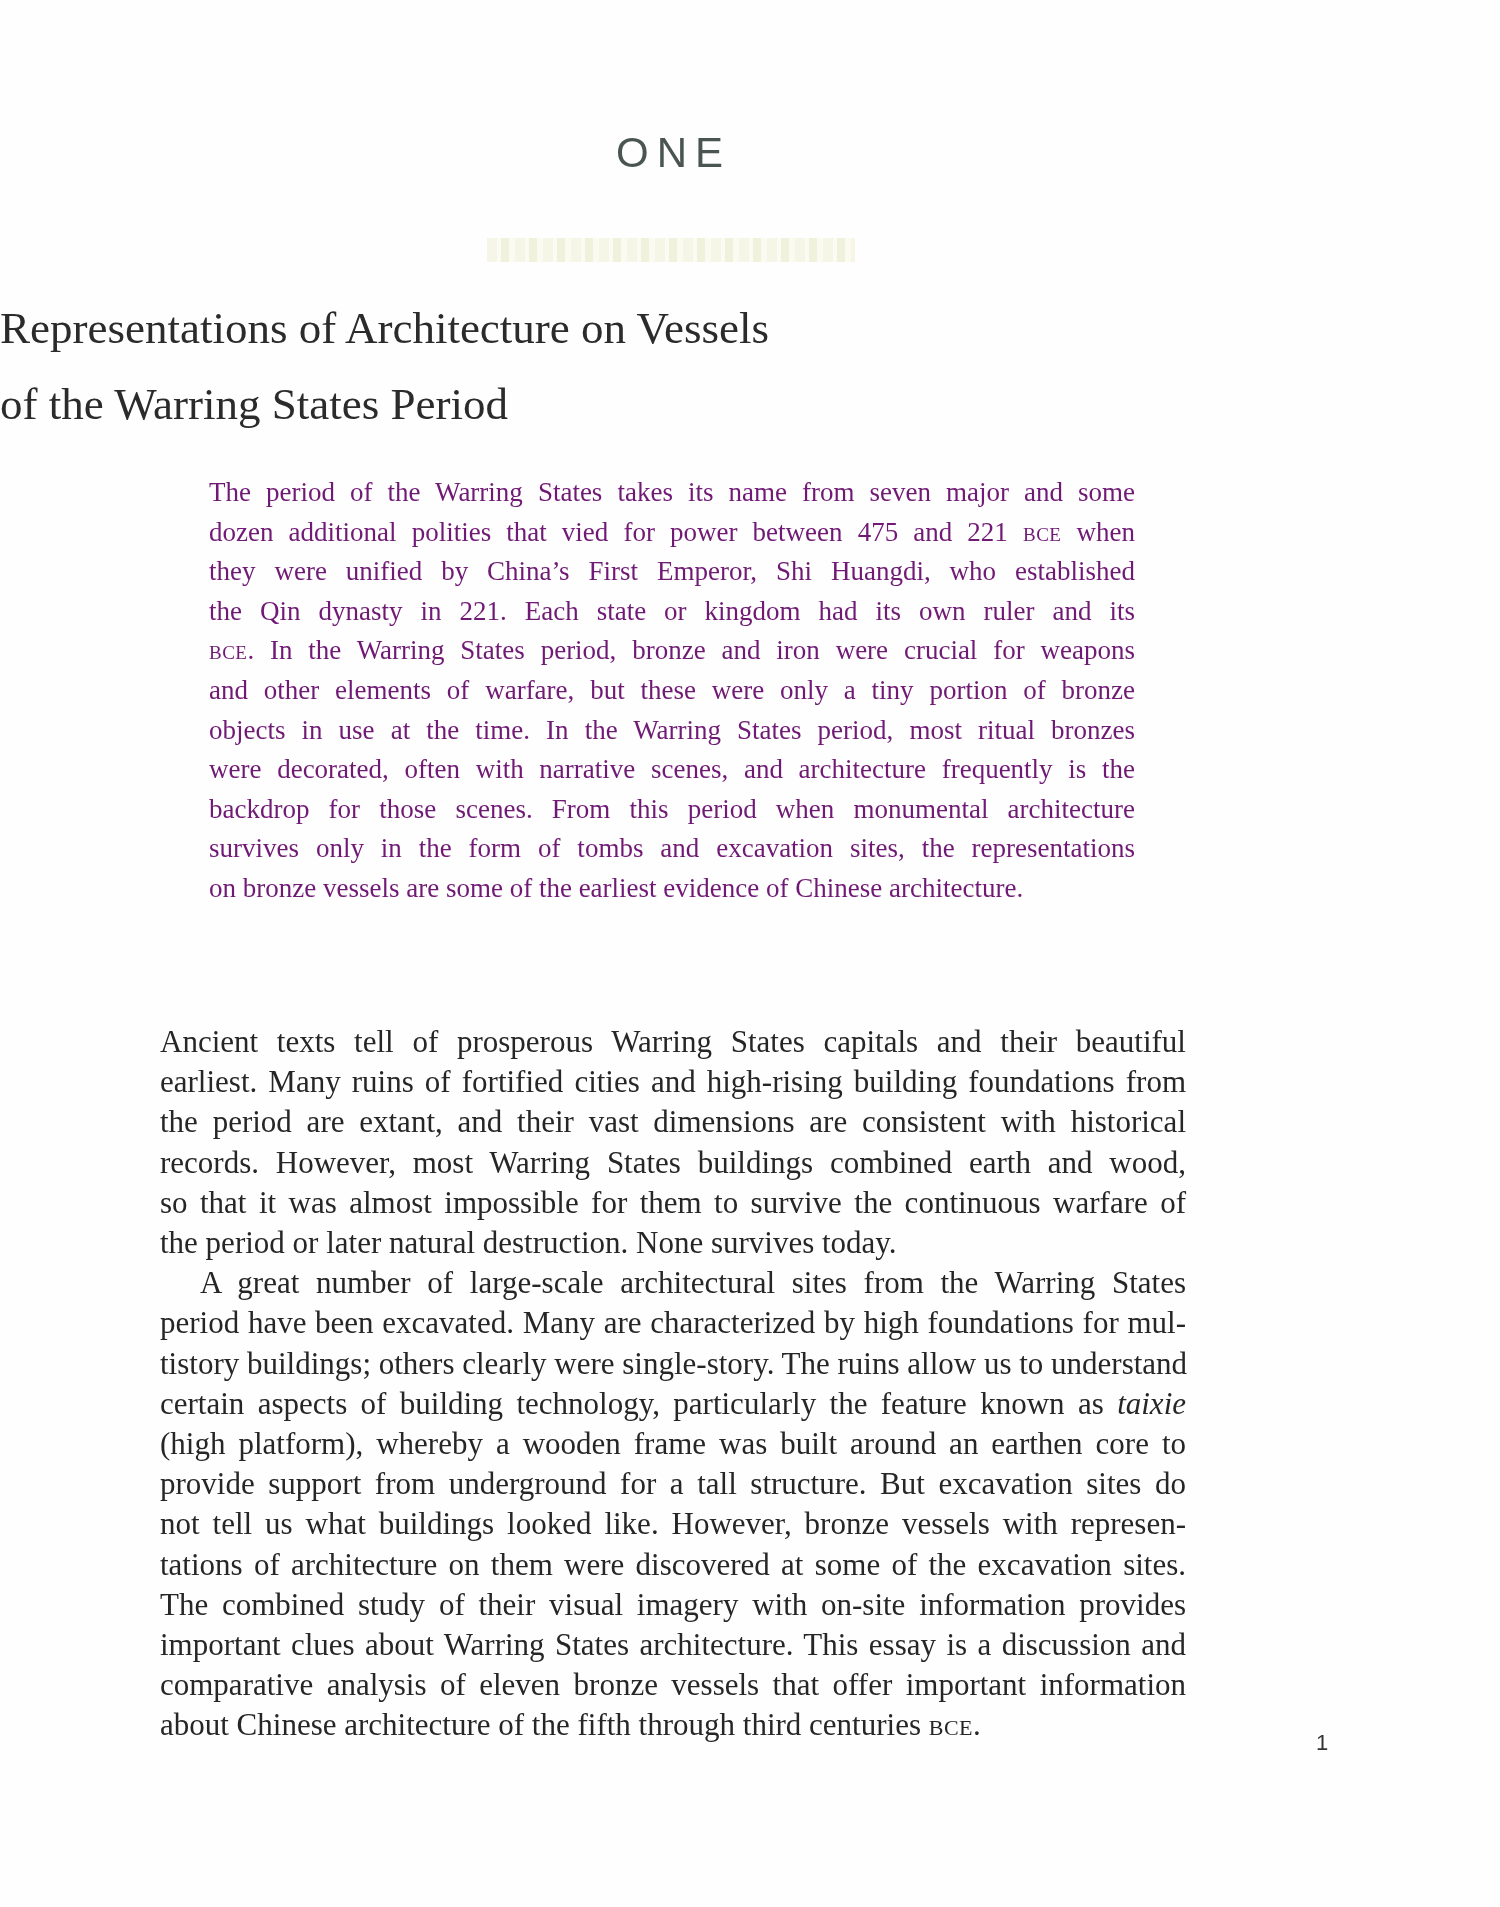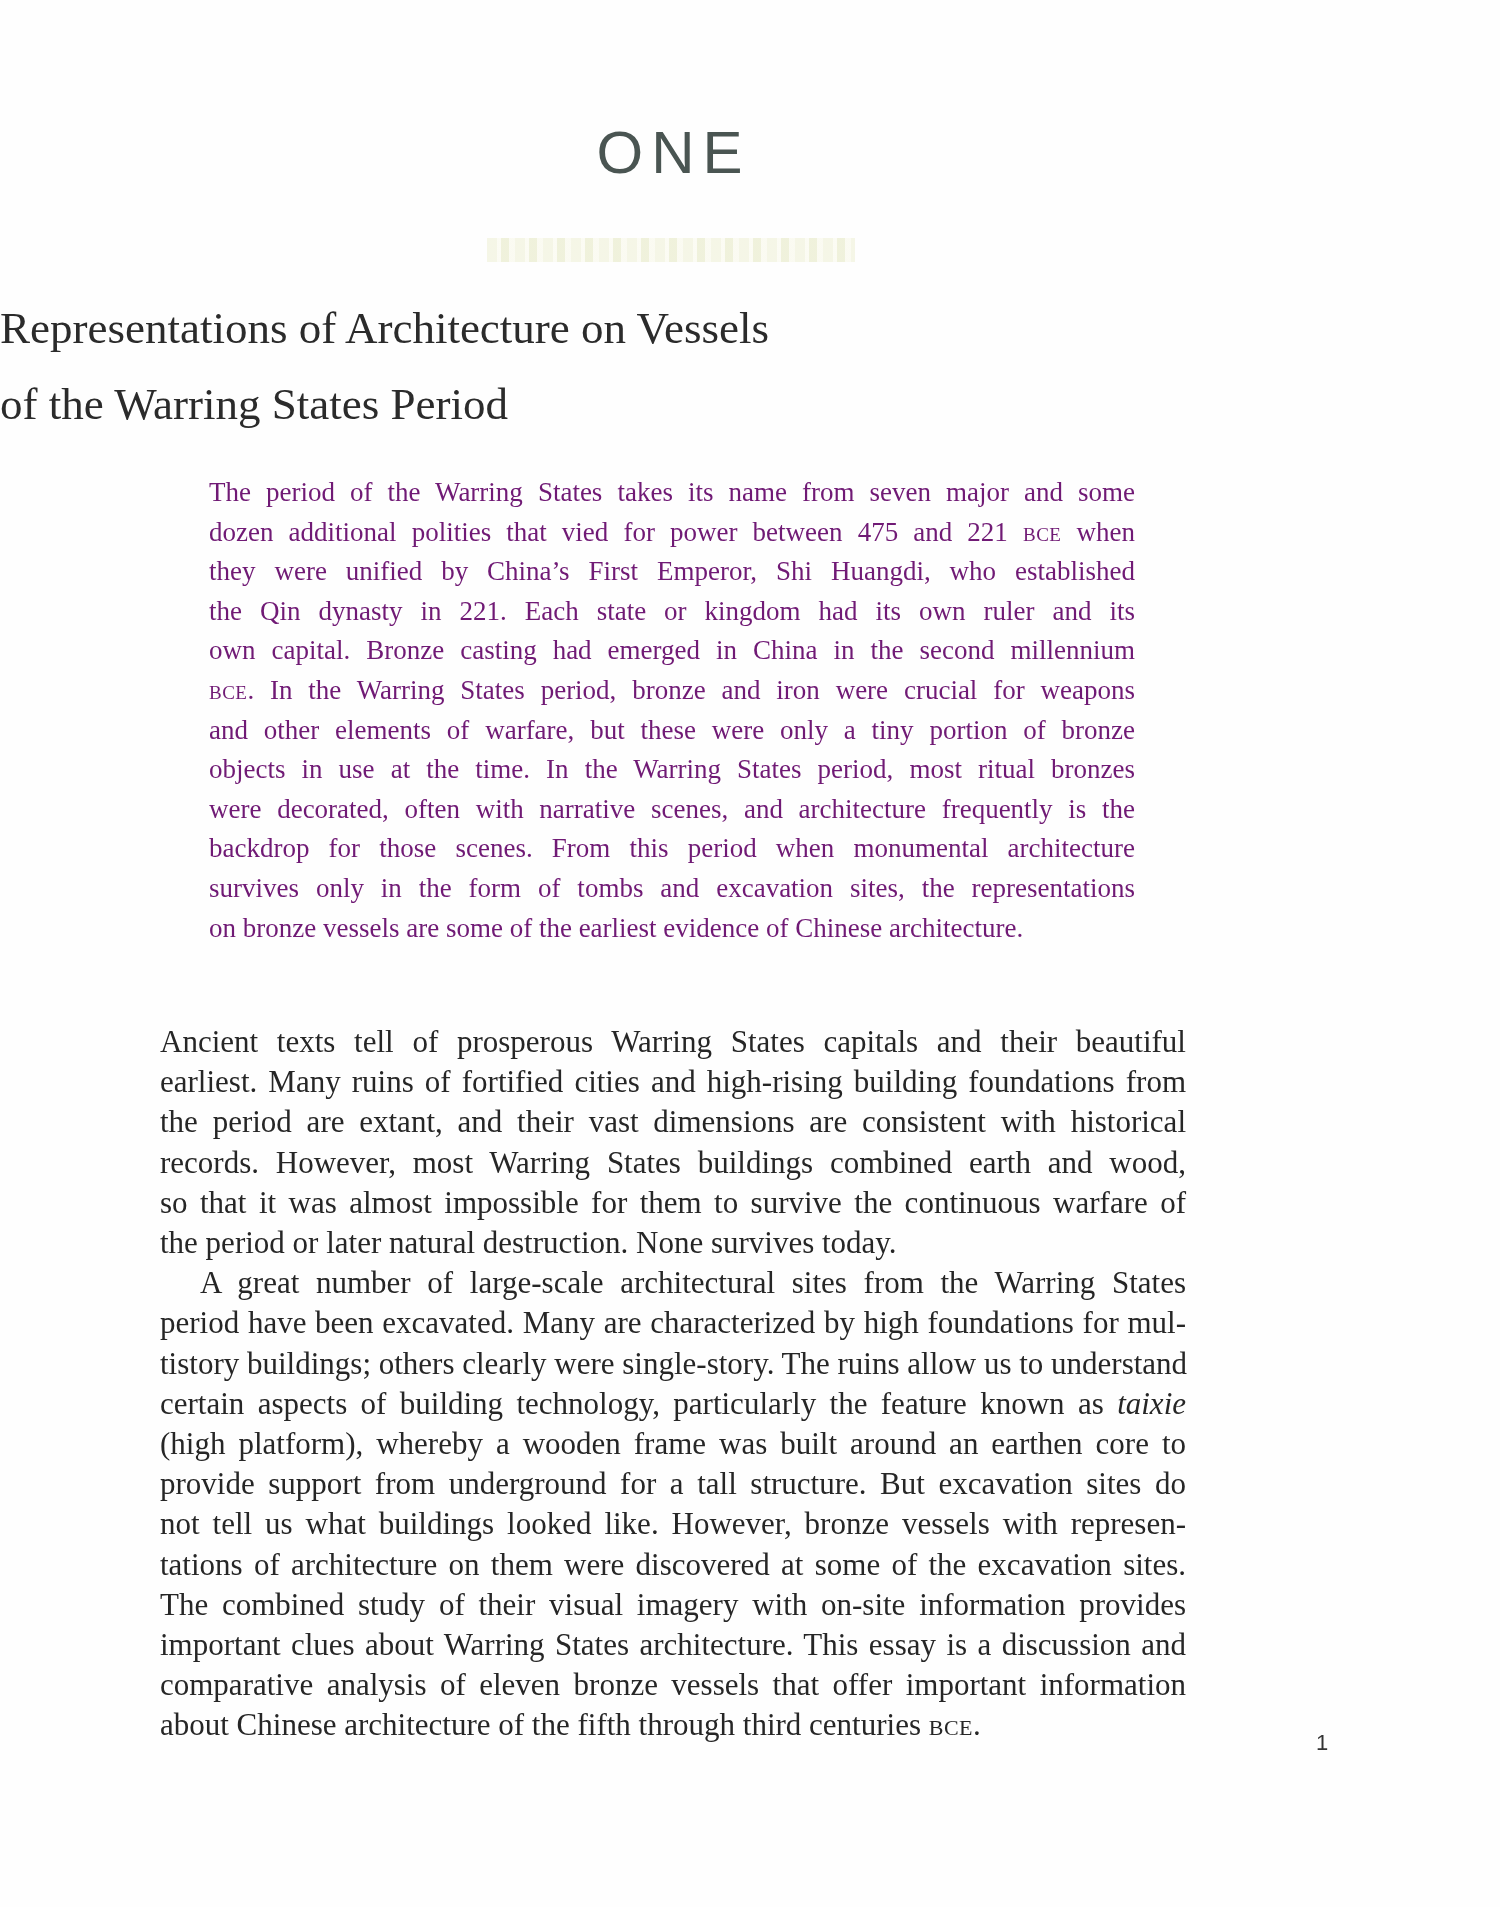--- a/index.html
+++ b/index.html
@@ -5,21 +5,21 @@
   html, body { margin: 0; padding: 0; }
   body {
     width: 1500px; height: 1907px; background: #fefefe;
     position: relative; overflow: hidden;
     font-family: "Liberation Serif", "DejaVu Serif", serif;
     color: #2a2a2a;
   }
   .chapter-num {
     position: absolute; left: 0; width: 1347px; top: 118px;
     text-align: center; font-family: "Liberation Sans", "DejaVu Sans", sans-serif;
-    font-size: 60px; letter-spacing: 8px; color: #4a5552; font-weight: normal;
+    font-size: 42px; letter-spacing: 8px; color: #4a5552; font-weight: normal;
     line-height: 70px;
   }
   .ornament {
     position: absolute; left: 487px; top: 238px; width: 368px; height: 24px;
     background: repeating-linear-gradient(90deg, #f4f5e4 0 10px, #fbfbf2 10px 14px, #eef0d8 14px 22px, #fafaf0 22px 28px);
     opacity: 0.9;
   }
   .title {
     position: absolute; left: 0; width: 1347px; top: 290px;
     font-size: 45px; line-height: 76px; color: #2b2b2b;
@@ -56,21 +56,20 @@
 <div class="title">
   <div>Representations of Architecture on Vessels</div>
   <div>of the Warring States Period</div>
 </div>
 
 <div class="abstract">
   <span class="line">The period of the Warring States takes its name from seven major and some</span>
   <span class="line"><span>dozen additional polities that vied for power between 475 and 221 </span><span class="sc">BCE</span><span> when</span></span>
   <span class="line">they were unified by China’s First Emperor, Shi Huangdi, who established</span>
   <span class="line">the Qin dynasty in 221. Each state or kingdom had its own ruler and its</span>
-  <span class="line">own capital. Bronze casting had emerged in China in the second millennium</span>
   <span class="line"><span class="sc">BCE</span><span>. In the Warring States period, bronze and iron were crucial for weapons</span></span>
   <span class="line">and other elements of warfare, but these were only a tiny portion of bronze</span>
   <span class="line">objects in use at the time. In the Warring States period, most ritual bronzes</span>
   <span class="line">were decorated, often with narrative scenes, and architecture frequently is the</span>
   <span class="line">backdrop for those scenes. From this period when monumental architecture</span>
   <span class="line">survives only in the form of tombs and excavation sites, the representations</span>
   <span class="line last">on bronze vessels are some of the earliest evidence of Chinese architecture.</span>
 </div>
 
 <div class="body-text">

